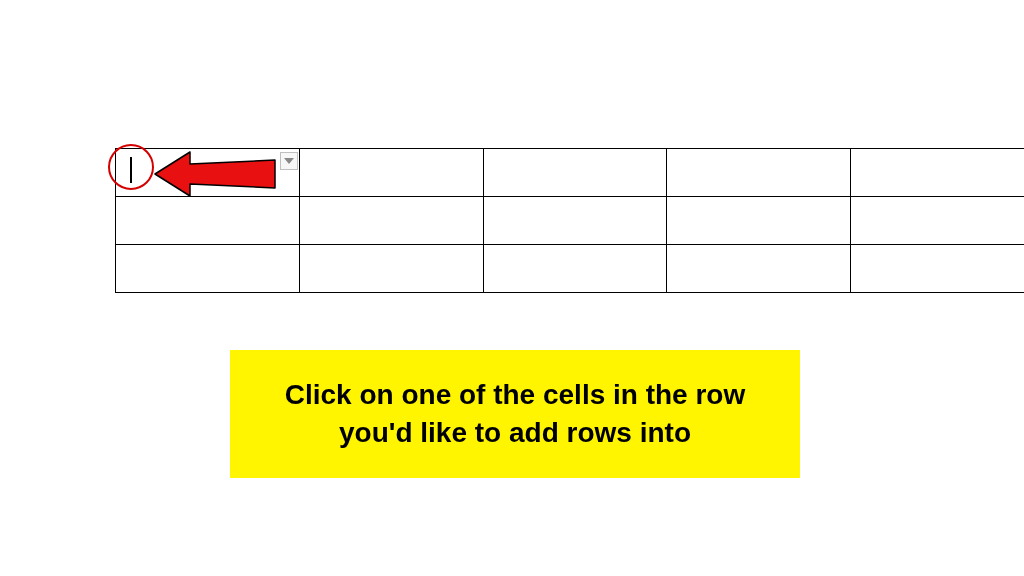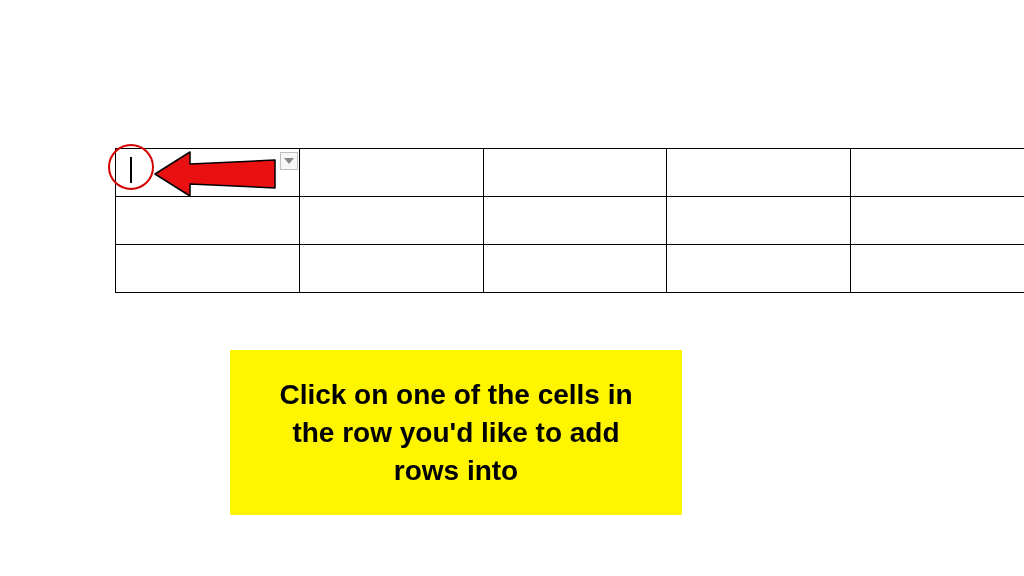--- a/index.html
+++ b/index.html
@@ -66,21 +66,21 @@
       justify-content: center;
     }
     .dropdown-indicator svg {
       width: 10px;
       height: 8px;
     }
     .instruction-box {
       position: absolute;
       left: 230px;
       top: 350px;
-      width: 452px;
+      width: 570px;
       background: #fff500;
       padding: 26px 28px;
       text-align: center;
     }
     .instruction-text {
       font-weight: 700;
       font-size: 28px;
       line-height: 1.35;
       color: #000;
     }

